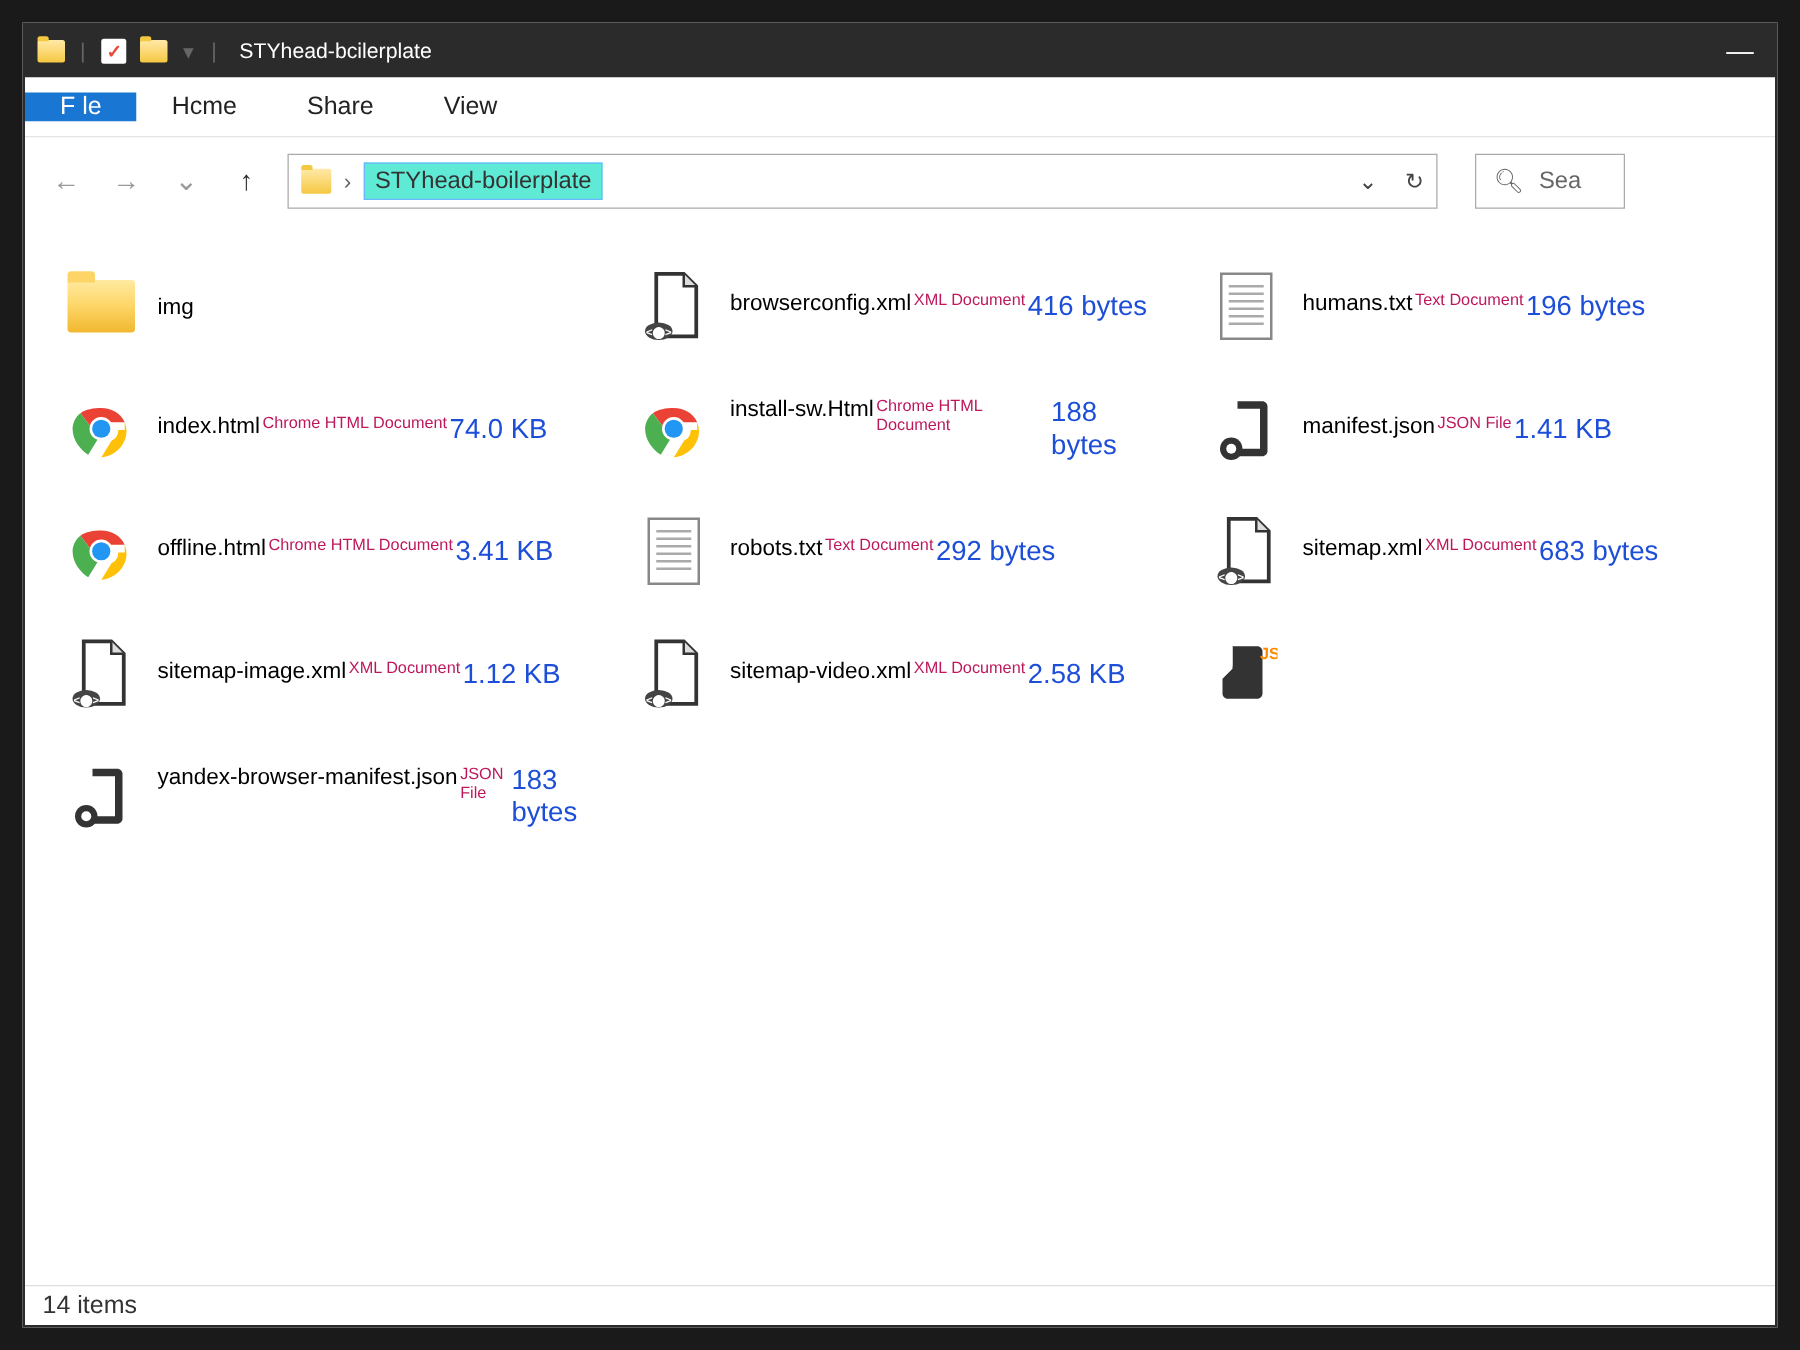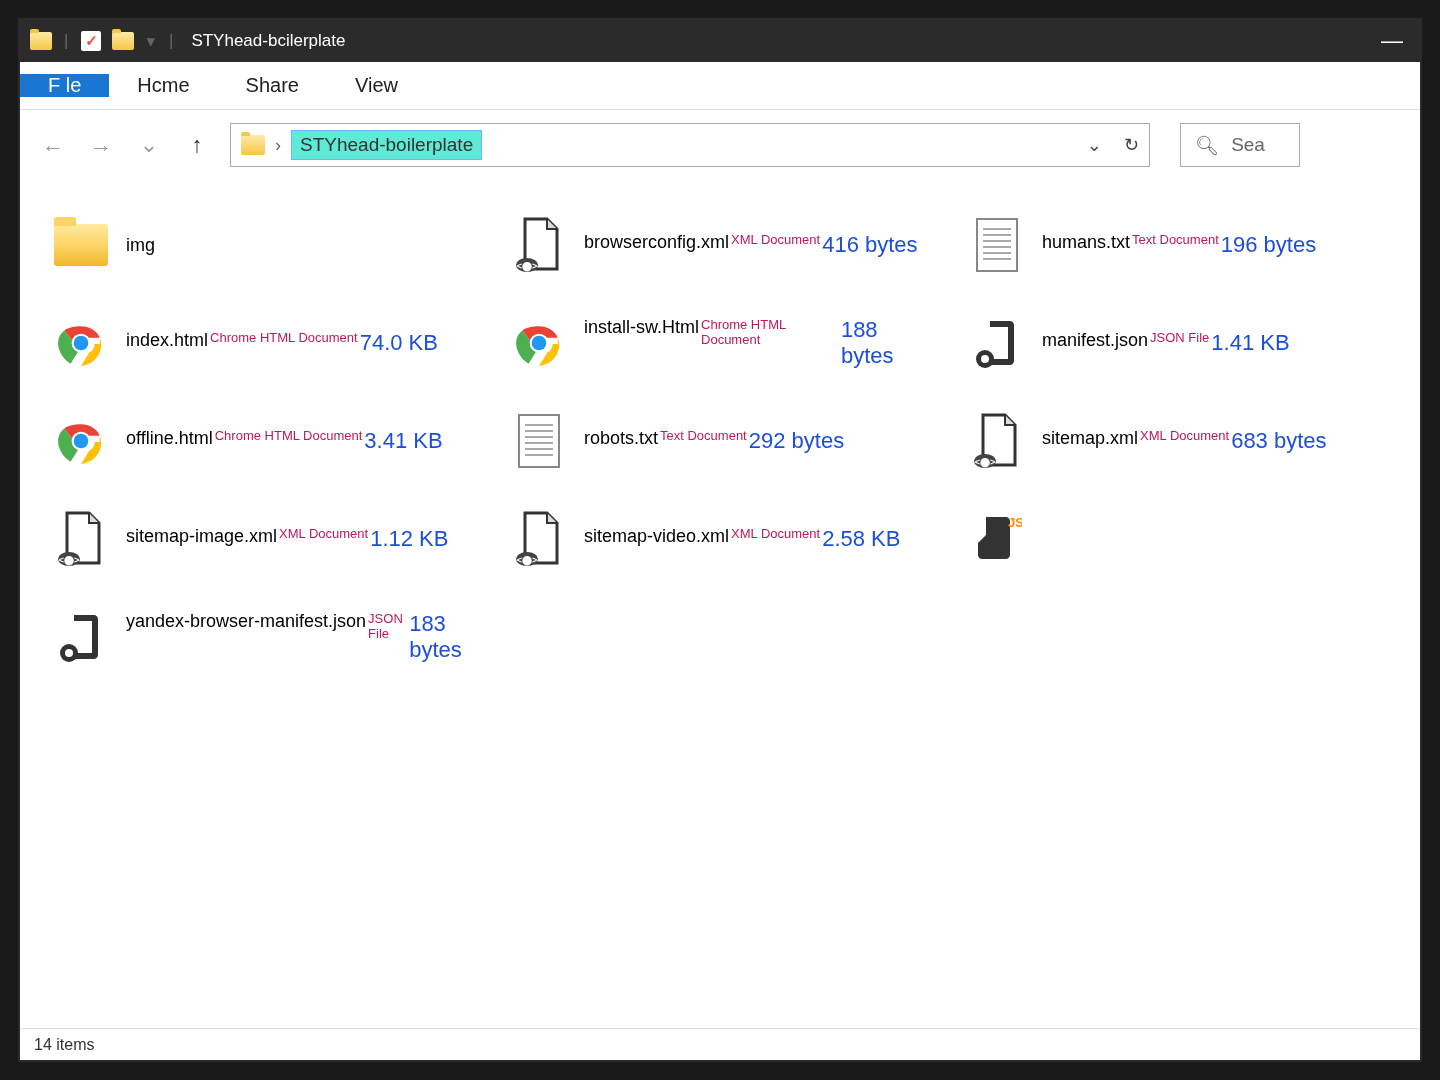--- a/index.html
+++ b/index.html
@@ -29,21 +29,21 @@
 .content{flex:1;padding:22px 28px;overflow:auto;background:#fff}
 .file-grid{display:grid;grid-template-columns:repeat(3,1fr);gap:12px 30px}
 .file-item{display:flex;align-items:center;gap:16px;padding:4px;height:86px}
 .file-icon{width:58px;height:58px;flex-shrink:0;display:flex;align-items:center;justify-content:center}
 .file-info{display:flex;flex-direction:row;gap:2px}
 .file-name{font-size:18px;color:#000;white-space:nowrap}
 .file-type{font-size:13px;color:#be185d}
 .file-size{font-size:22px;color:#1d4ed8}
 .icon-folder{width:54px;height:42px;background:linear-gradient(#ffeaa0 0%,#fdd567 50%,#f0b82e 100%);border-radius:3px;position:relative}
 .icon-folder::before{content:"";position:absolute;top:-7px;left:0;width:22px;height:9px;background:#fdd567;border-radius:3px 3px 0 0}
-.statusbar{height:32px;border-top:1px solid #ddd;display:flex;align-items:center;padding:0 14px;font-size:16px;color:#333;background:#fff}
+.statusbar{height:32px;border-top:1px solid #ddd;display:flex;align-items:center;padding:0 14px;font-size:20px;color:#333;background:#fff}
 </style>
 </head>
 <body>
 
 <div class="window">
 
   <div class="titlebar">
     <div class="titlebar-icons">
       <div class="tb-icon">
           <div class="folder-mini"></div>

